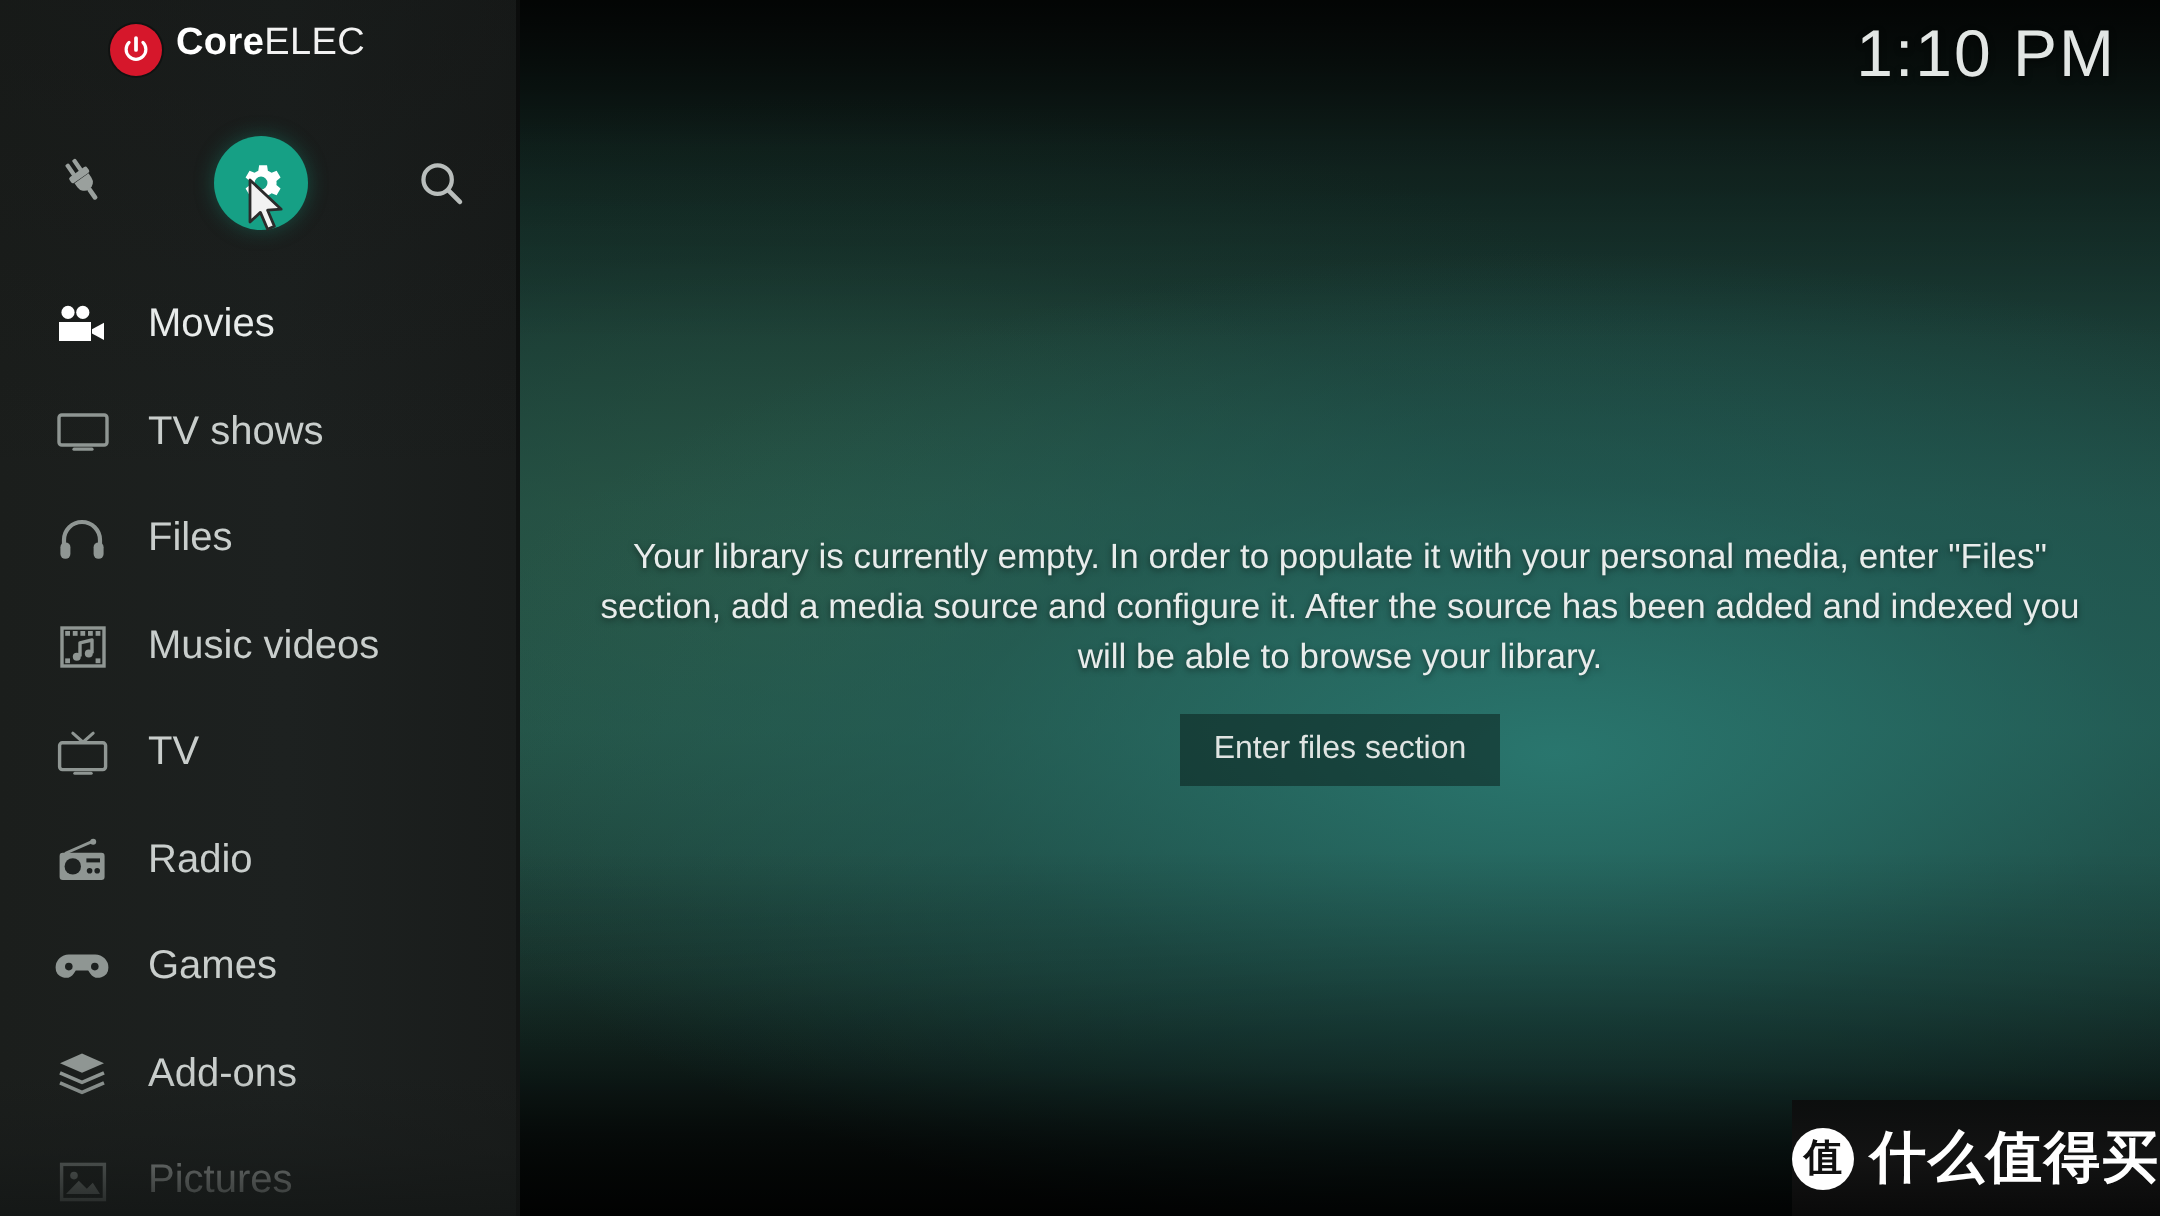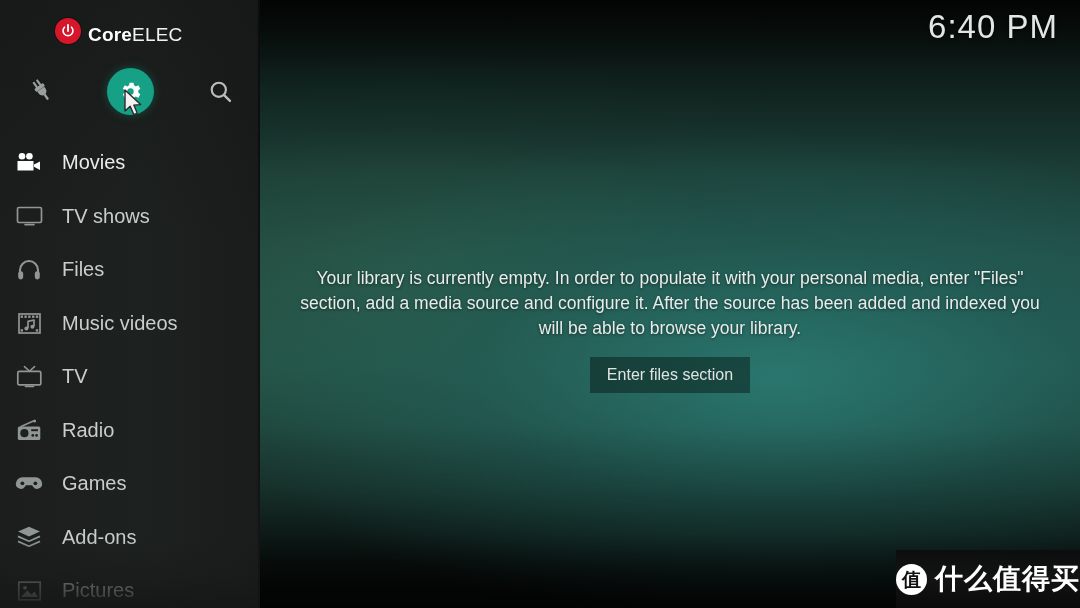--- a/index.html
+++ b/index.html
@@ -42,21 +42,21 @@
   }
   #sidebar::after {
     content:"";
     position:absolute; right:0; top:0; bottom:0; width:2px;
     background:linear-gradient(180deg, rgba(0,0,0,0.5), rgba(0,0,0,0.2));
   }
 
   
   #logo {
     position:absolute; left:55px; top:12px;
-    display:flex; align-items:flex-end; gap:7px;
+    display:flex; align-items:flex-start; gap:7px;
     height:32px;
   }
   .power-badge {
     width:26px; height:26px; border-radius:50%;
     background:#d6172b;
     display:flex; align-items:center; justify-content:center;
     position:relative;
     box-shadow:0 0 0 1px rgba(0,0,0,0.3);
   }
   .power-badge svg { display:block; }
@@ -85,21 +85,21 @@
   }
 
   
   #menu {
     position:absolute; left:0; top:136px;
     width:260px;
   }
   .menu-item {
     display:flex; align-items:center;
     height:53.5px;
-    padding-left:10px;
+    padding-left:22px;
   }
   .menu-icon {
     width:38px; min-width:38px; height:30px;
     display:flex; align-items:center; justify-content:center;
     color:#8f9693;
   }
   .menu-item.selected .menu-icon { color:#ffffff; }
   .menu-label {
     margin-left:14px;
     font-size:20px;
@@ -344,21 +344,21 @@
           </svg>
         </span>
         <span class="menu-label">Pictures</span>
       </div>
 
     </div>
 
     <div id="menu-fade"></div>
   </div>
 
-  <div id="clock">6:40 PM</div>
+  <div id="clock">1:10 PM</div>
 
   <div id="content">
     <div id="empty-msg">Your library is currently empty. In order to populate it with your personal media, enter "Files" section, add a media source and configure it. After the source has been added and indexed you will be able to browse your library.</div>
 
     <div id="buttons">
       <button class="kodi-btn">Enter files section</button>
     </div>
   </div>
 
   <div id="cursor">

